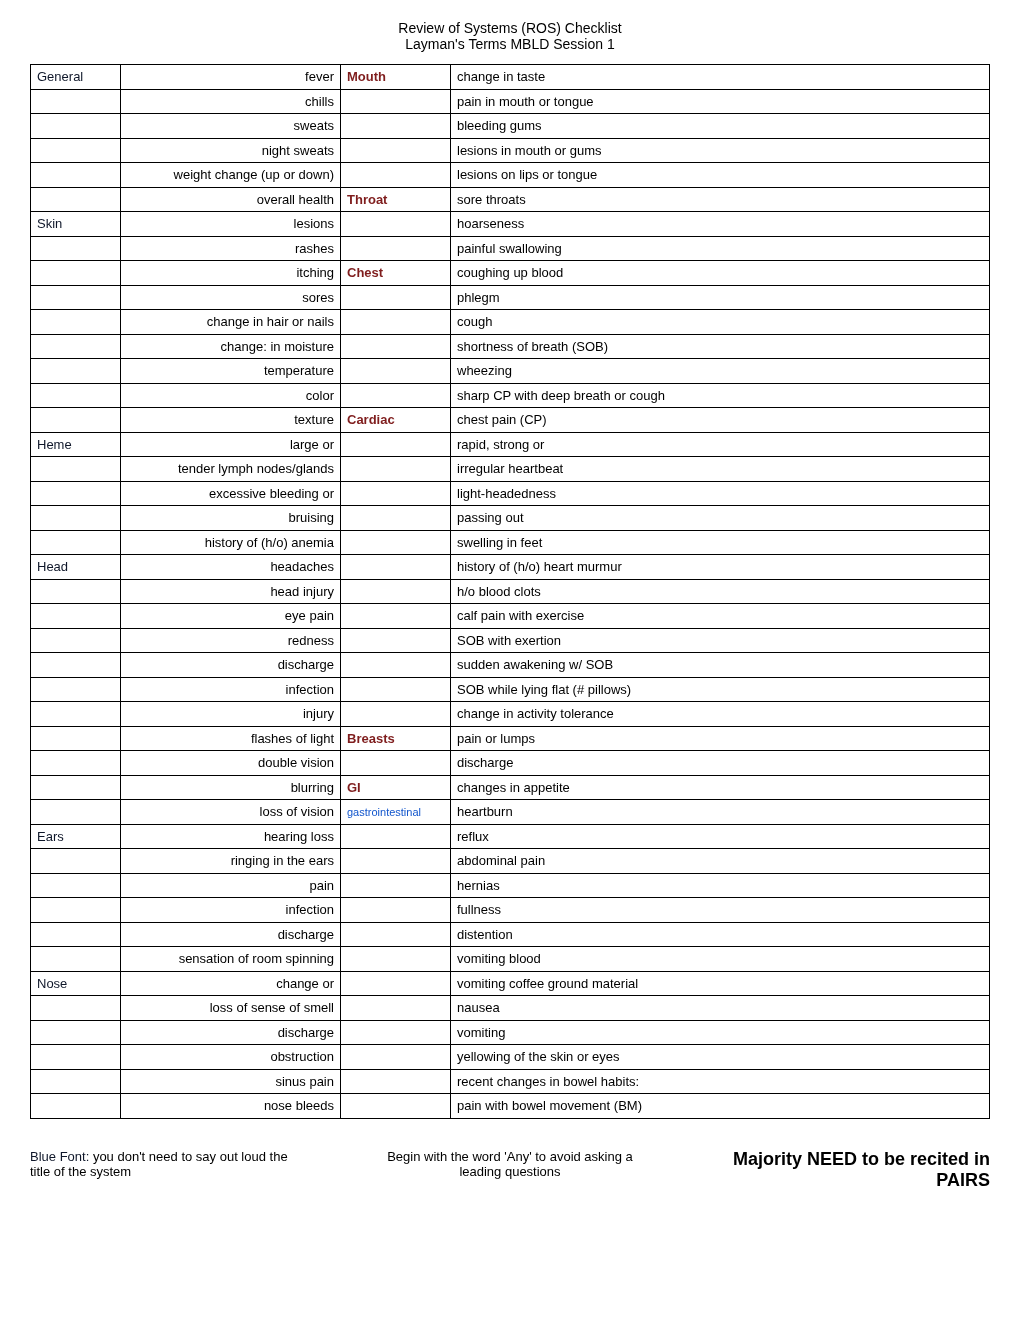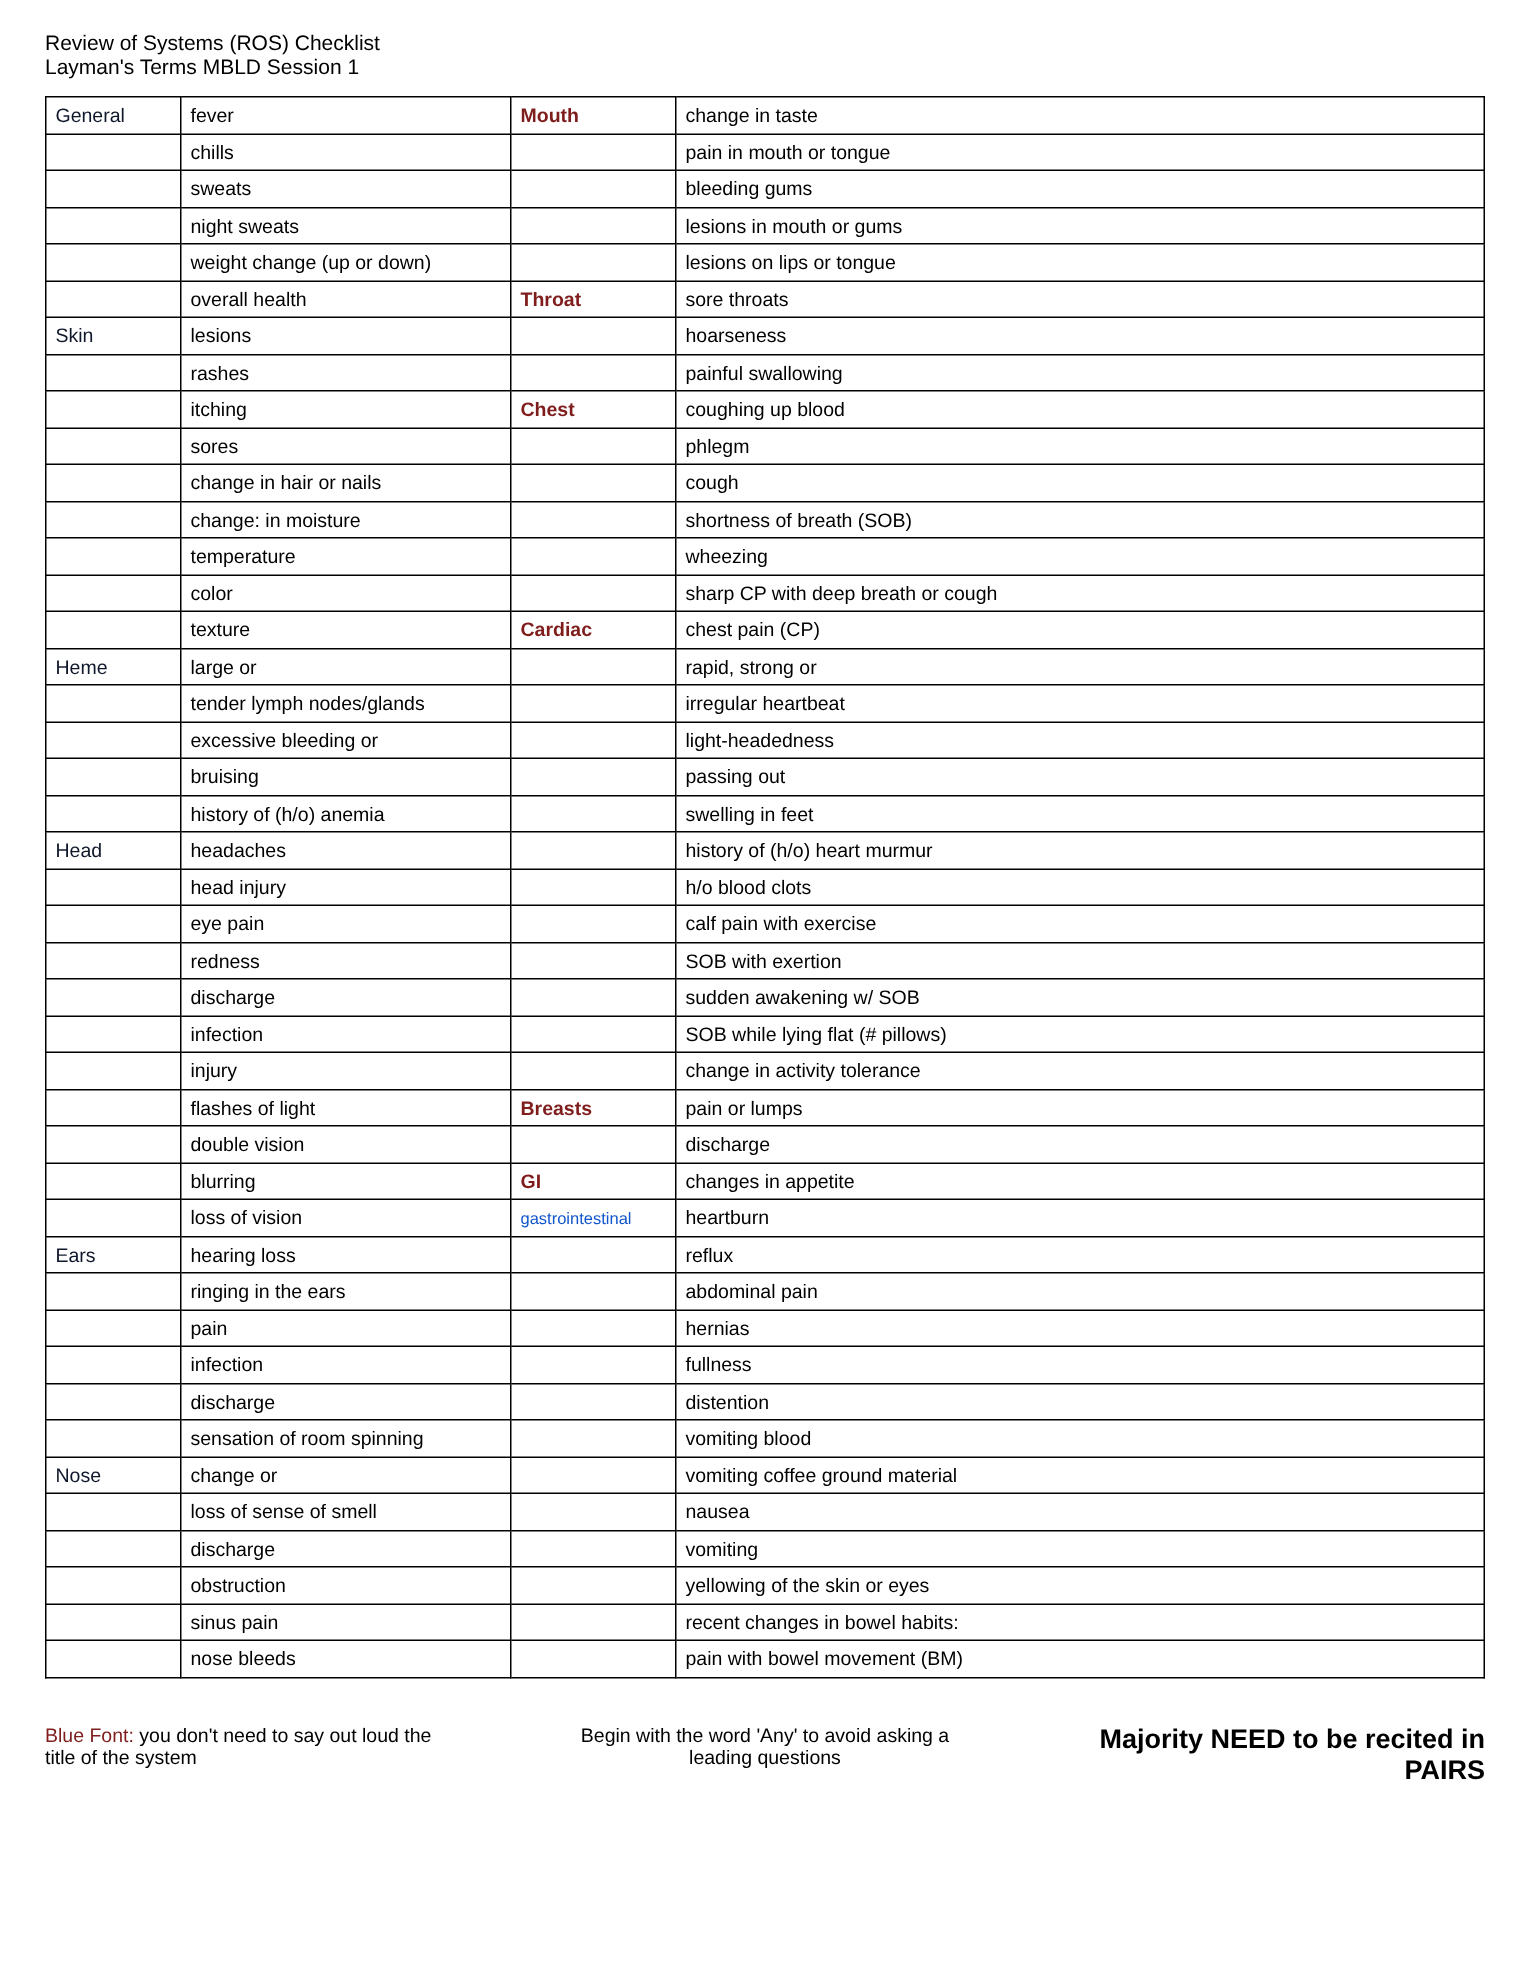--- a/index.html
+++ b/index.html
@@ -4,20 +4,21 @@
   <style>
     * { margin: 0; padding: 0; box-sizing: border-box; }
     body {
       font-family: Arial, sans-serif;
       font-size: 13px;
       background: #fff;
       color: #000;
       padding: 20px 30px;
     }
     .page-header {
+      text-align: center;
       margin-bottom: 12px;
     }
     .page-header h1 {
       font-size: 14px;
       font-weight: normal;
     }
     table {
       width: 100%;
       border-collapse: collapse;
       border: 1px solid #000;
@@ -27,20 +28,21 @@
       padding: 2px 6px;
       vertical-align: top;
       line-height: 1.5;
     }
     .col-cat {
       width: 90px;
       min-width: 70px;
     }
     .col-item {
       width: 220px;
+      text-align: right;
     }
     .col-cat2 {
       width: 110px;
       min-width: 90px;
     }
     .col-item2 {
       width: auto;
     }
     .blue { color: #0f172a; font-weight: normal; }
     .orange { color: #7f1d1d; font-weight: bold; }
@@ -48,21 +50,21 @@
     .footer {
       margin-top: 30px;
       display: flex;
       justify-content: space-between;
       align-items: flex-start;
       font-size: 13px;
     }
     .footer-left { width: 260px; }
     .footer-center { width: 260px; text-align: center; }
     .footer-right { font-weight: bold; font-size: 18px; text-align: right; width: 260px; }
-    .footer-blue { color: #7f1d1d; }
+    .footer-blue { color: #0f172a; }
   </style>
 </head>
 <body>
 
 <div class="page-header">
   <h1>Review of Systems (ROS) Checklist</h1>
   <h1>Layman's Terms MBLD Session 1</h1>
 </div>
 
 <table>

